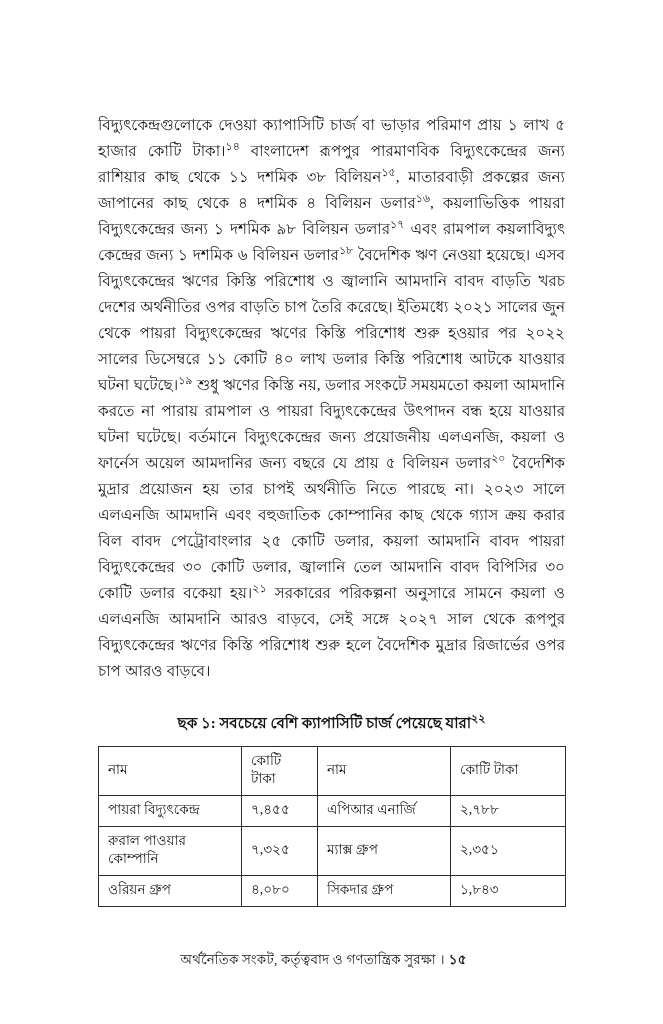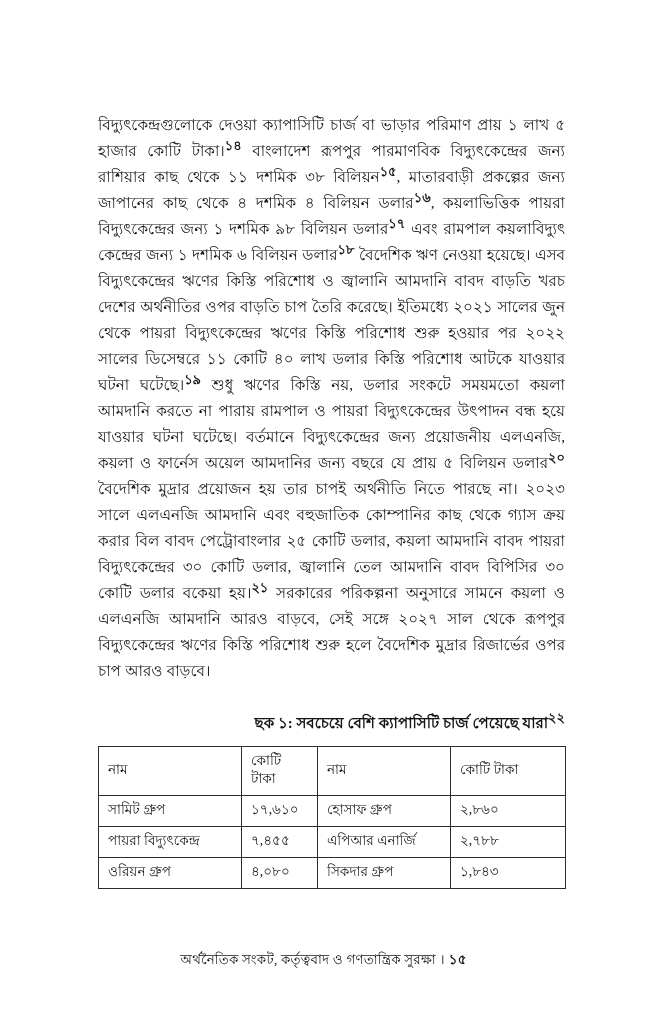--- a/index.html
+++ b/index.html
@@ -35,31 +35,30 @@
     letter-spacing: 0px;
     word-spacing: 0.5px;
   }
   .body-text p {
     margin: 0;
     text-align: justify;
   }
   .para-indent { text-indent: 0; }
 
   sup.ref {
-    font-size: 13px;
+    font-size: 11px;
     vertical-align: super;
     line-height: 0;
     letter-spacing: 0;
-    font-weight: bold;
   }
 
   
   .table-caption {
     margin-top: 28px;
-    text-align: right;
+    text-align: center;
     font-size: 15.0px;
     font-weight: bold;
     line-height: 22px;
   }
 
   
   .data-table-wrap {
     margin-top: 12px;
   }
   table.data-table {
@@ -125,30 +124,30 @@
       <thead>
         <tr id="table-header-row">
             <td>নাম</td>
             <td>কোটি টাকা</td>
             <td>নাম</td>
             <td>কোটি টাকা</td>
           </tr>
       </thead>
       <tbody id="table-body">
           <tr>
-            <td>সামিট গ্রুপ</td>
-            <td>১৭,৬১০</td>
-            <td>হোসাফ গ্রুপ</td>
-            <td>২,৮৬০</td>
-          </tr>
-          <tr>
             <td>পায়রা বিদ্যুৎকেন্দ্র</td>
             <td>৭,৪৫৫</td>
             <td>এপিআর এনার্জি</td>
             <td>২,৭৮৮</td>
+          </tr>
+          <tr>
+            <td>রুরাল পাওয়ার কোম্পানি</td>
+            <td>৭,৩২৫</td>
+            <td>ম্যাক্স গ্রুপ</td>
+            <td>২,৩৫১</td>
           </tr>
           <tr>
             <td>ওরিয়ন গ্রুপ</td>
             <td>৪,০৮০</td>
             <td>সিকদার গ্রুপ</td>
             <td>১,৮৪৩</td>
           </tr>
         </tbody>
     </table>
   </div>

